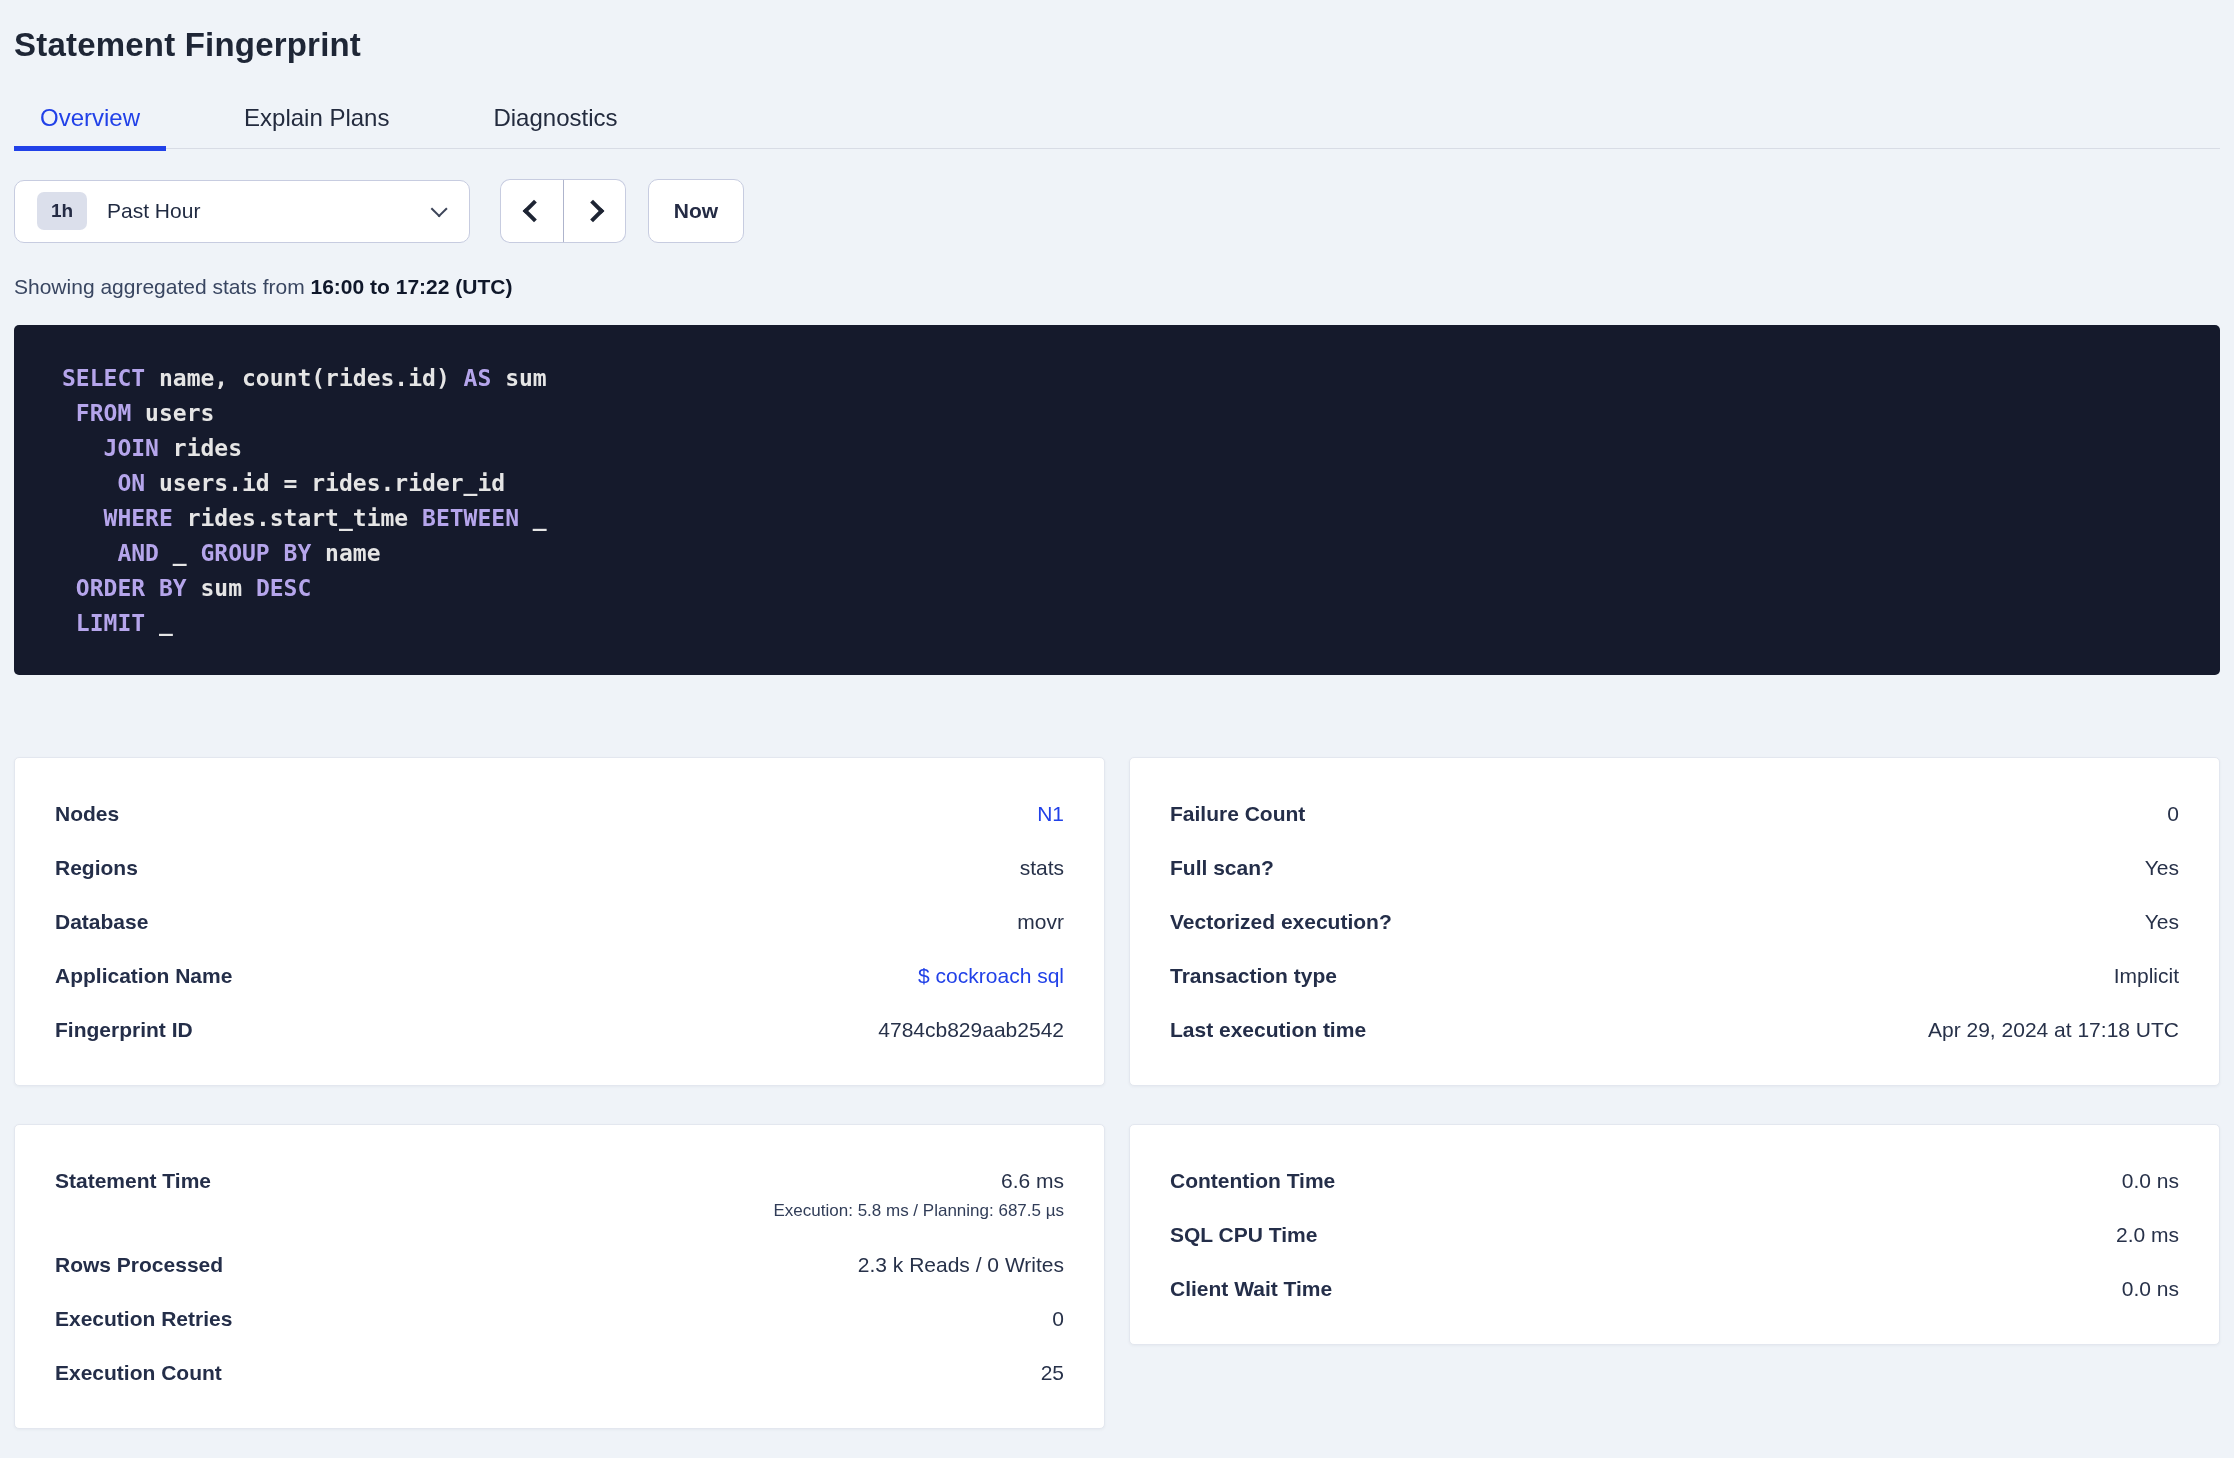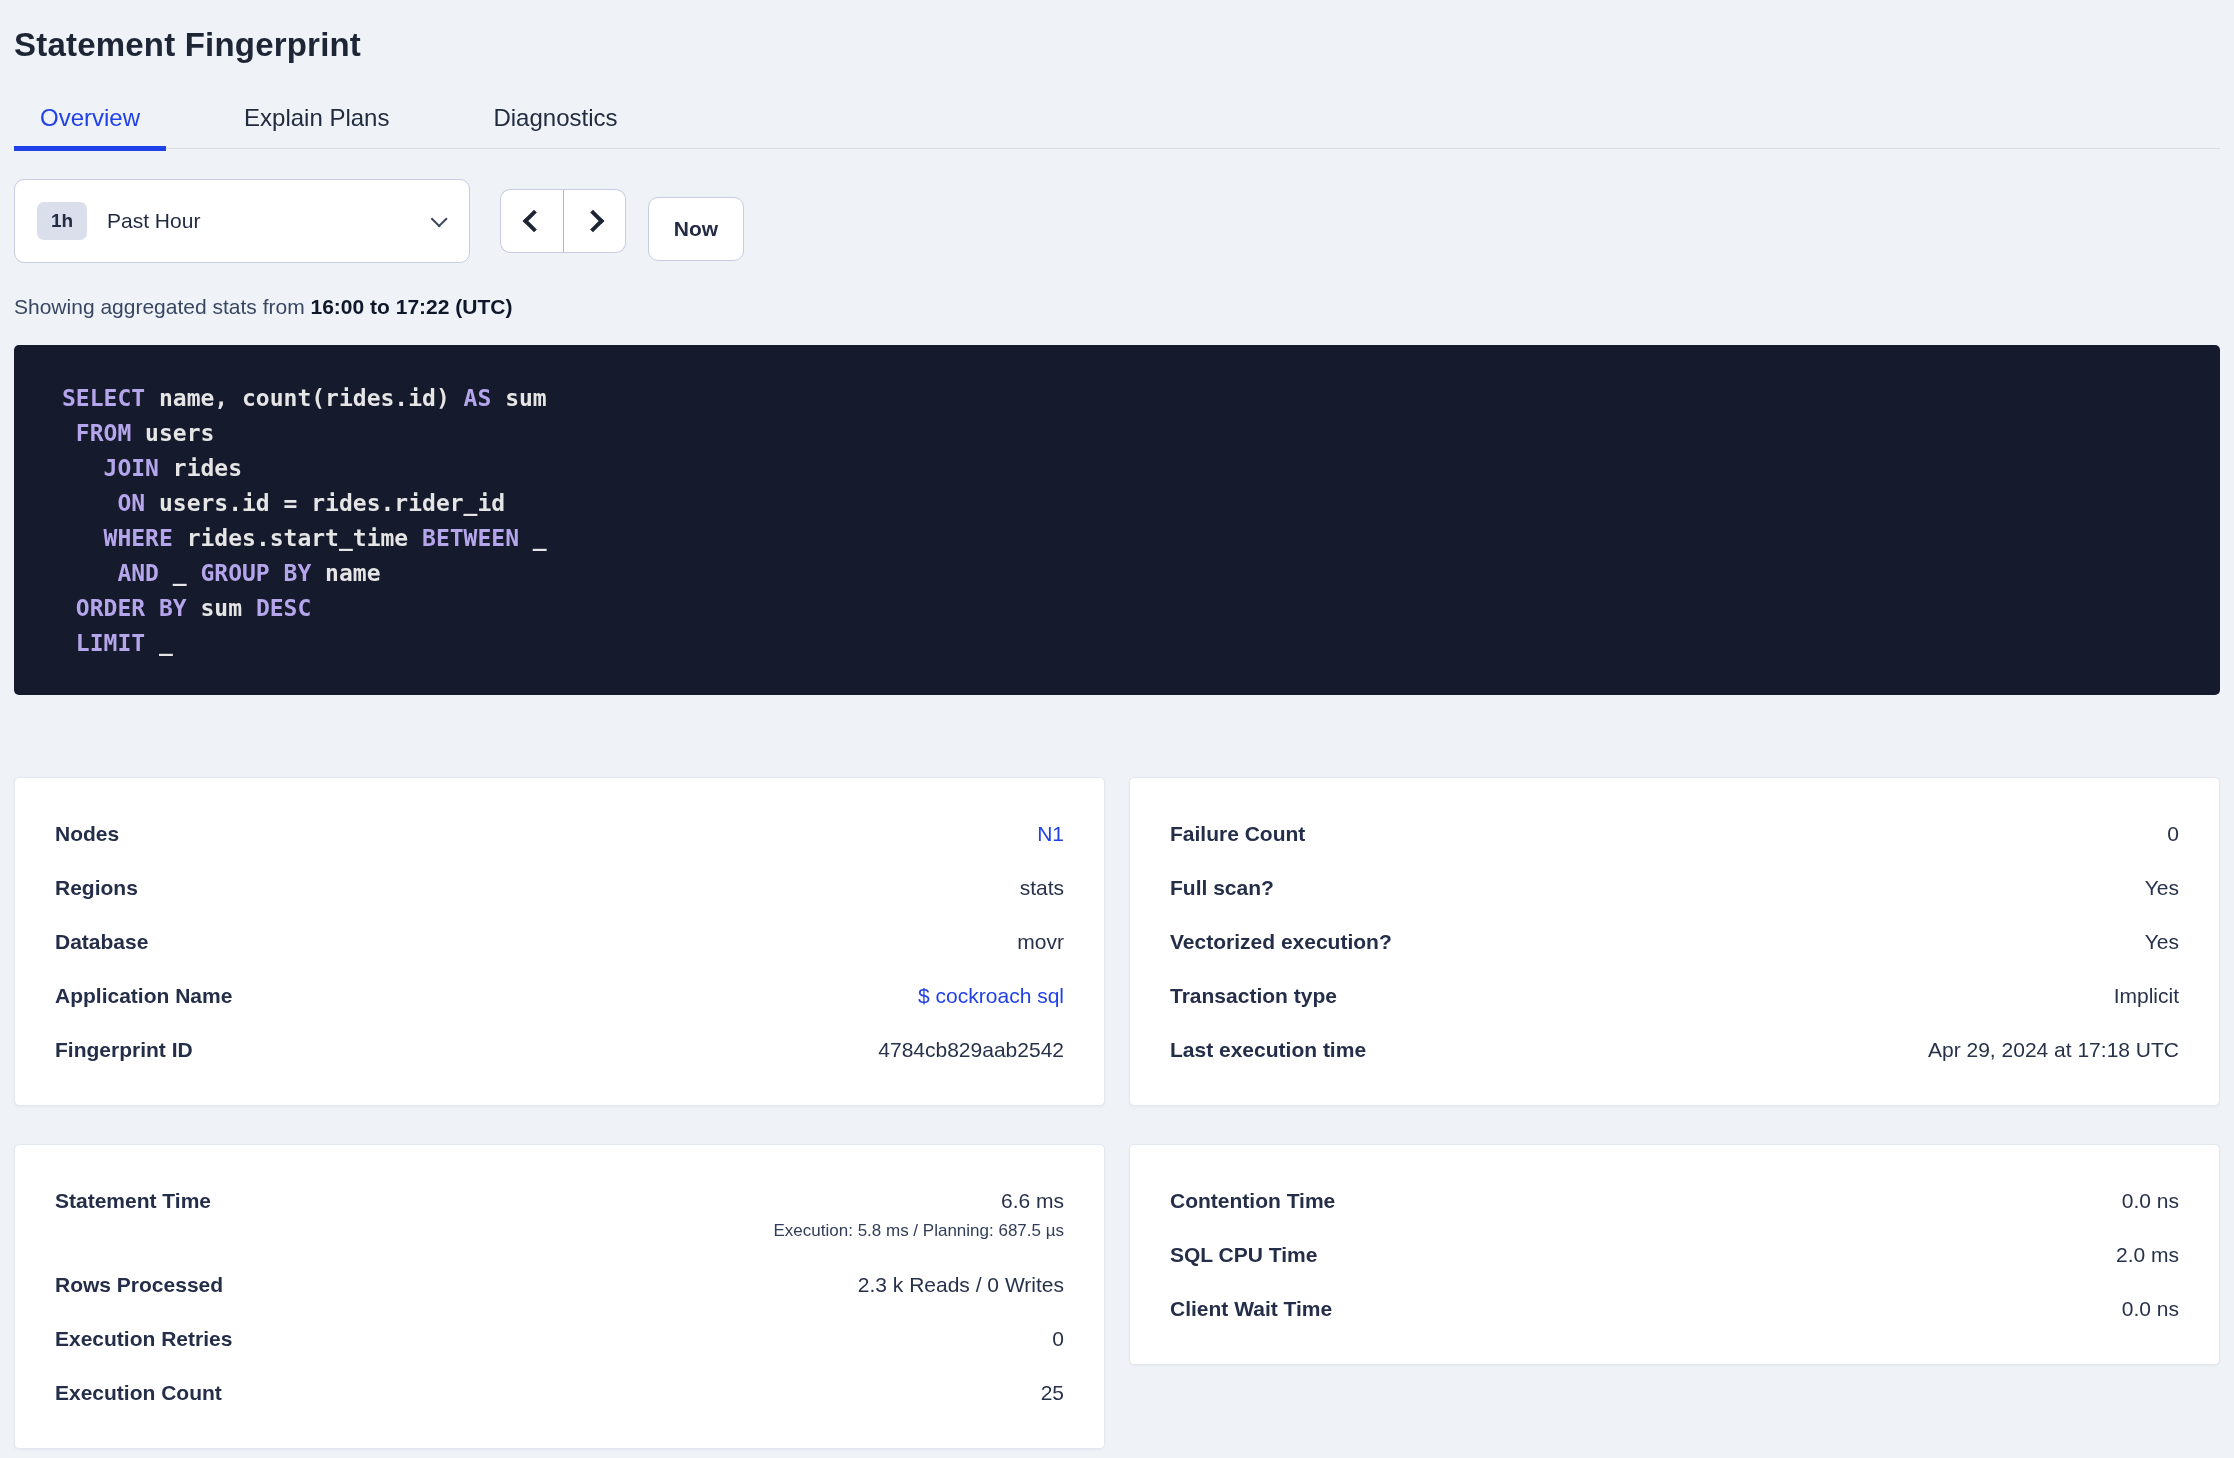--- a/index.html
+++ b/index.html
@@ -33,21 +33,21 @@
     color:#232b3e;
     border-bottom:5px solid transparent;
     margin-bottom:-3px;
     cursor:pointer;
   }
   .tab.active { color:#2141e8; border-bottom-color:#2141e8; }
 
   
   .controls { display:flex; align-items:center; margin-top:30px; }
   .range-select {
-    width:456px; height:84px;
+    width:456px; height:63px;
     background:#fff;
     border:1px solid #c7cce0;
     border-radius:10px;
     display:flex; align-items:center;
     padding:0 26px 0 22px;
     cursor:pointer;
   }
   .badge {
     width:50px; height:38px;
     background:#dbdfeb;
@@ -77,21 +77,20 @@
   .arrow-btn:last-child  { border-radius:0 10px 10px 0; border-left:1px solid #aeb4cc; }
   .now-btn {
     margin-left:22px;
     width:96px; height:64px;
     background:#fff;
     border:1px solid #c7cce0;
     border-radius:10px;
     font-family:"Liberation Sans", sans-serif;
     font-size:21px; font-weight:bold; color:#242b44;
     cursor:pointer;
-    margin-top:16px;
   }
 
   
   .agg-line { margin-top:32px; font-size:21px; color:#394661; }
   .agg-line b { color:#0f172a; }
 
   
   .code-box {
     margin-top:26px;
     background:#151a2c;

